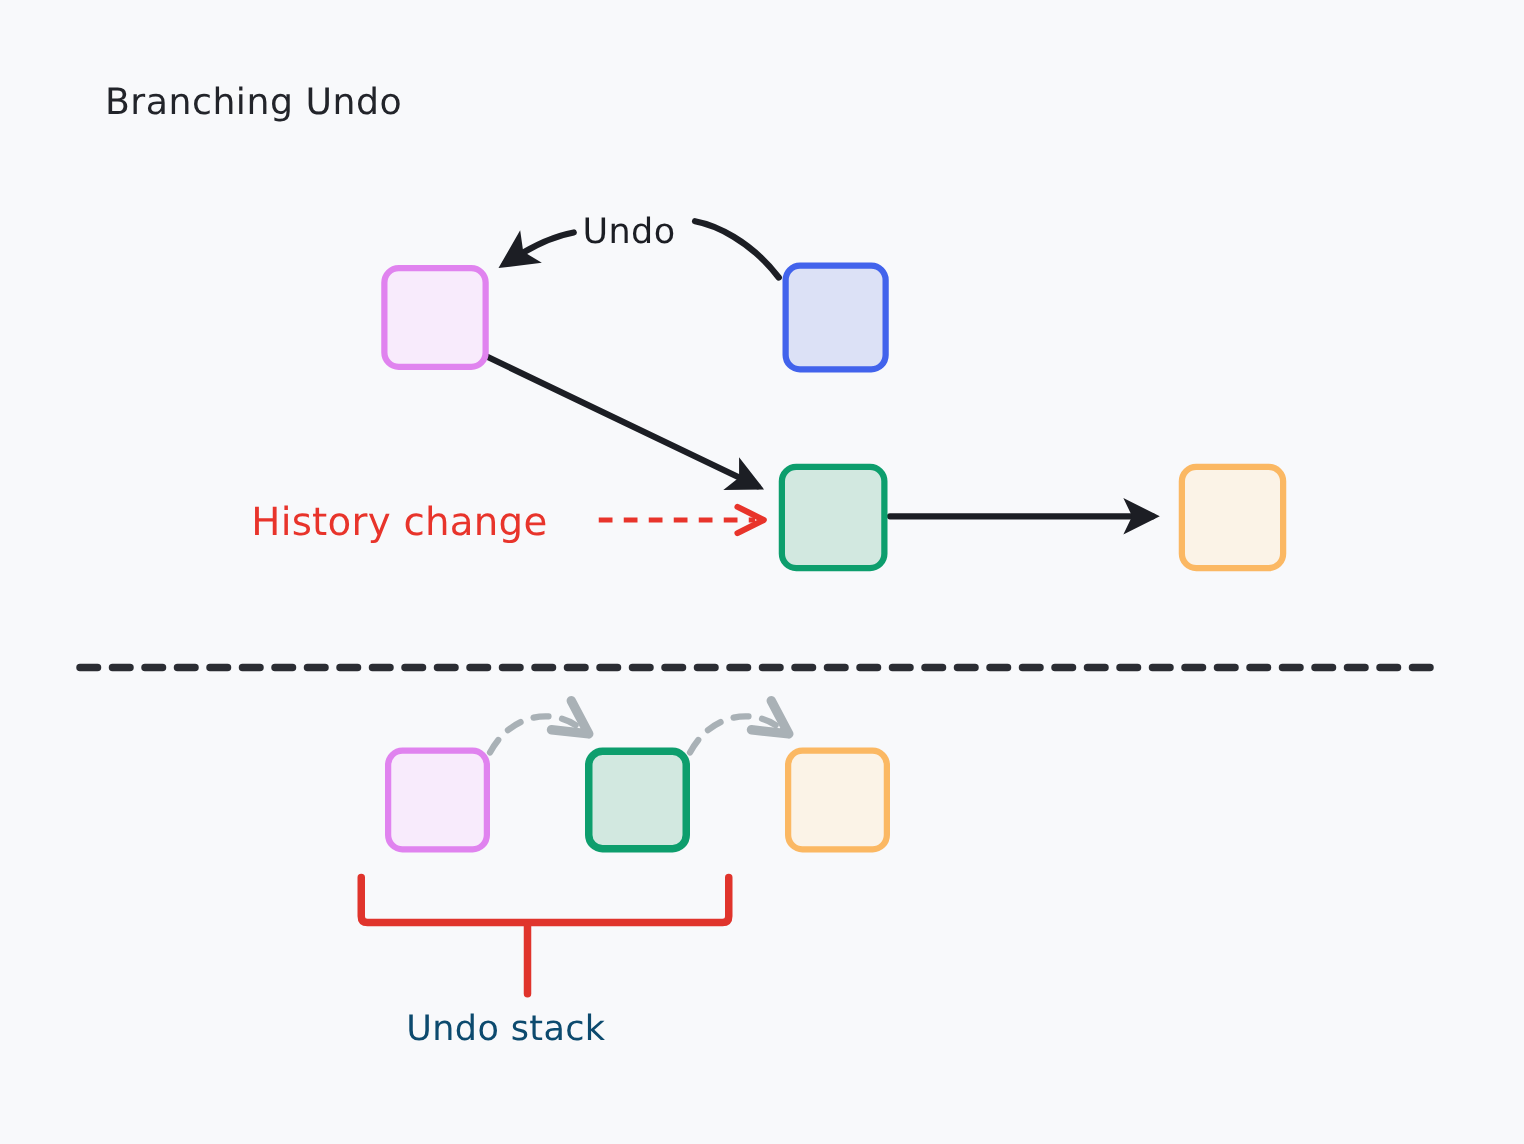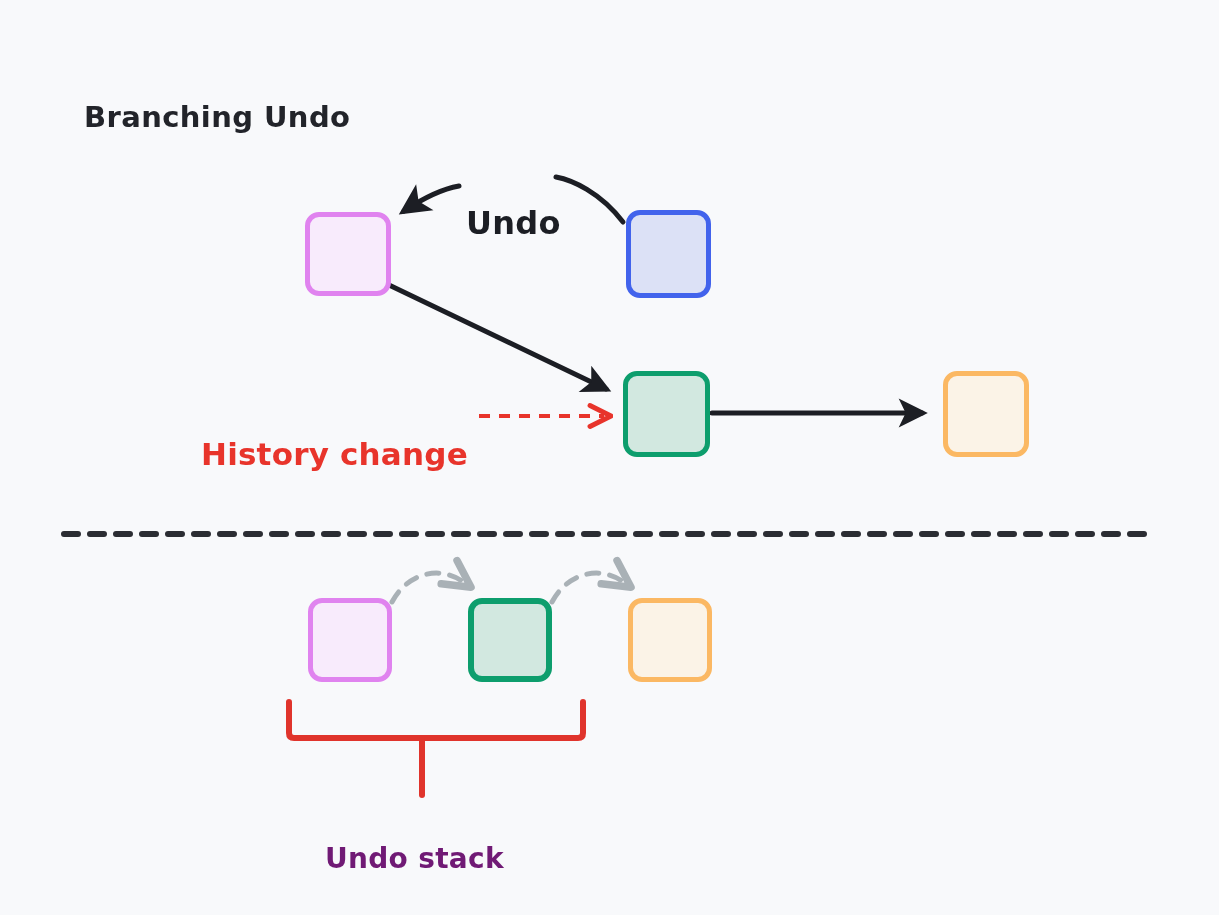--- a/index.html
+++ b/index.html
@@ -30,50 +30,49 @@
   .node-box {
     position: absolute;
     box-sizing: border-box;
     border-style: solid;
     border-radius: 14px;
   }
   .label-text {
     position: absolute;
     white-space: nowrap;
     font-family: "DejaVu Sans", sans-serif;
-    font-weight: bold;
-    margin-top: 36px;
+    font-weight: normal;
   }
   #title-text {
     left: 84px;
     top: 64px;
     font-size: 29px;
     letter-spacing: 0.4px;
     color: #22242a;
   }
   #undo-label {
     left: 466px;
     top: 168px;
-    font-size: 32px;
+    font-size: 28px;
     letter-spacing: 0.3px;
     color: #1c1e24;
   }
   #history-change-label {
     left: 201px;
     top: 400px;
     font-size: 31px;
     letter-spacing: 0.2px;
     color: #e8342b;
   }
   #undo-stack-label {
     left: 325px;
     top: 806px;
     font-size: 28px;
     letter-spacing: 0.3px;
-    color: #701a75;
+    color: #0c4a6e;
   }
 </style>
 </head>
 <body>
 
 <div id="canvas">
 
   <svg class="diagram-svg" viewBox="0 0 1219 915">
     <defs>
       <marker id="arrow-black" viewBox="0 0 12 12" refX="9" refY="6" markerWidth="7" markerHeight="7" orient="auto-start-reverse">

